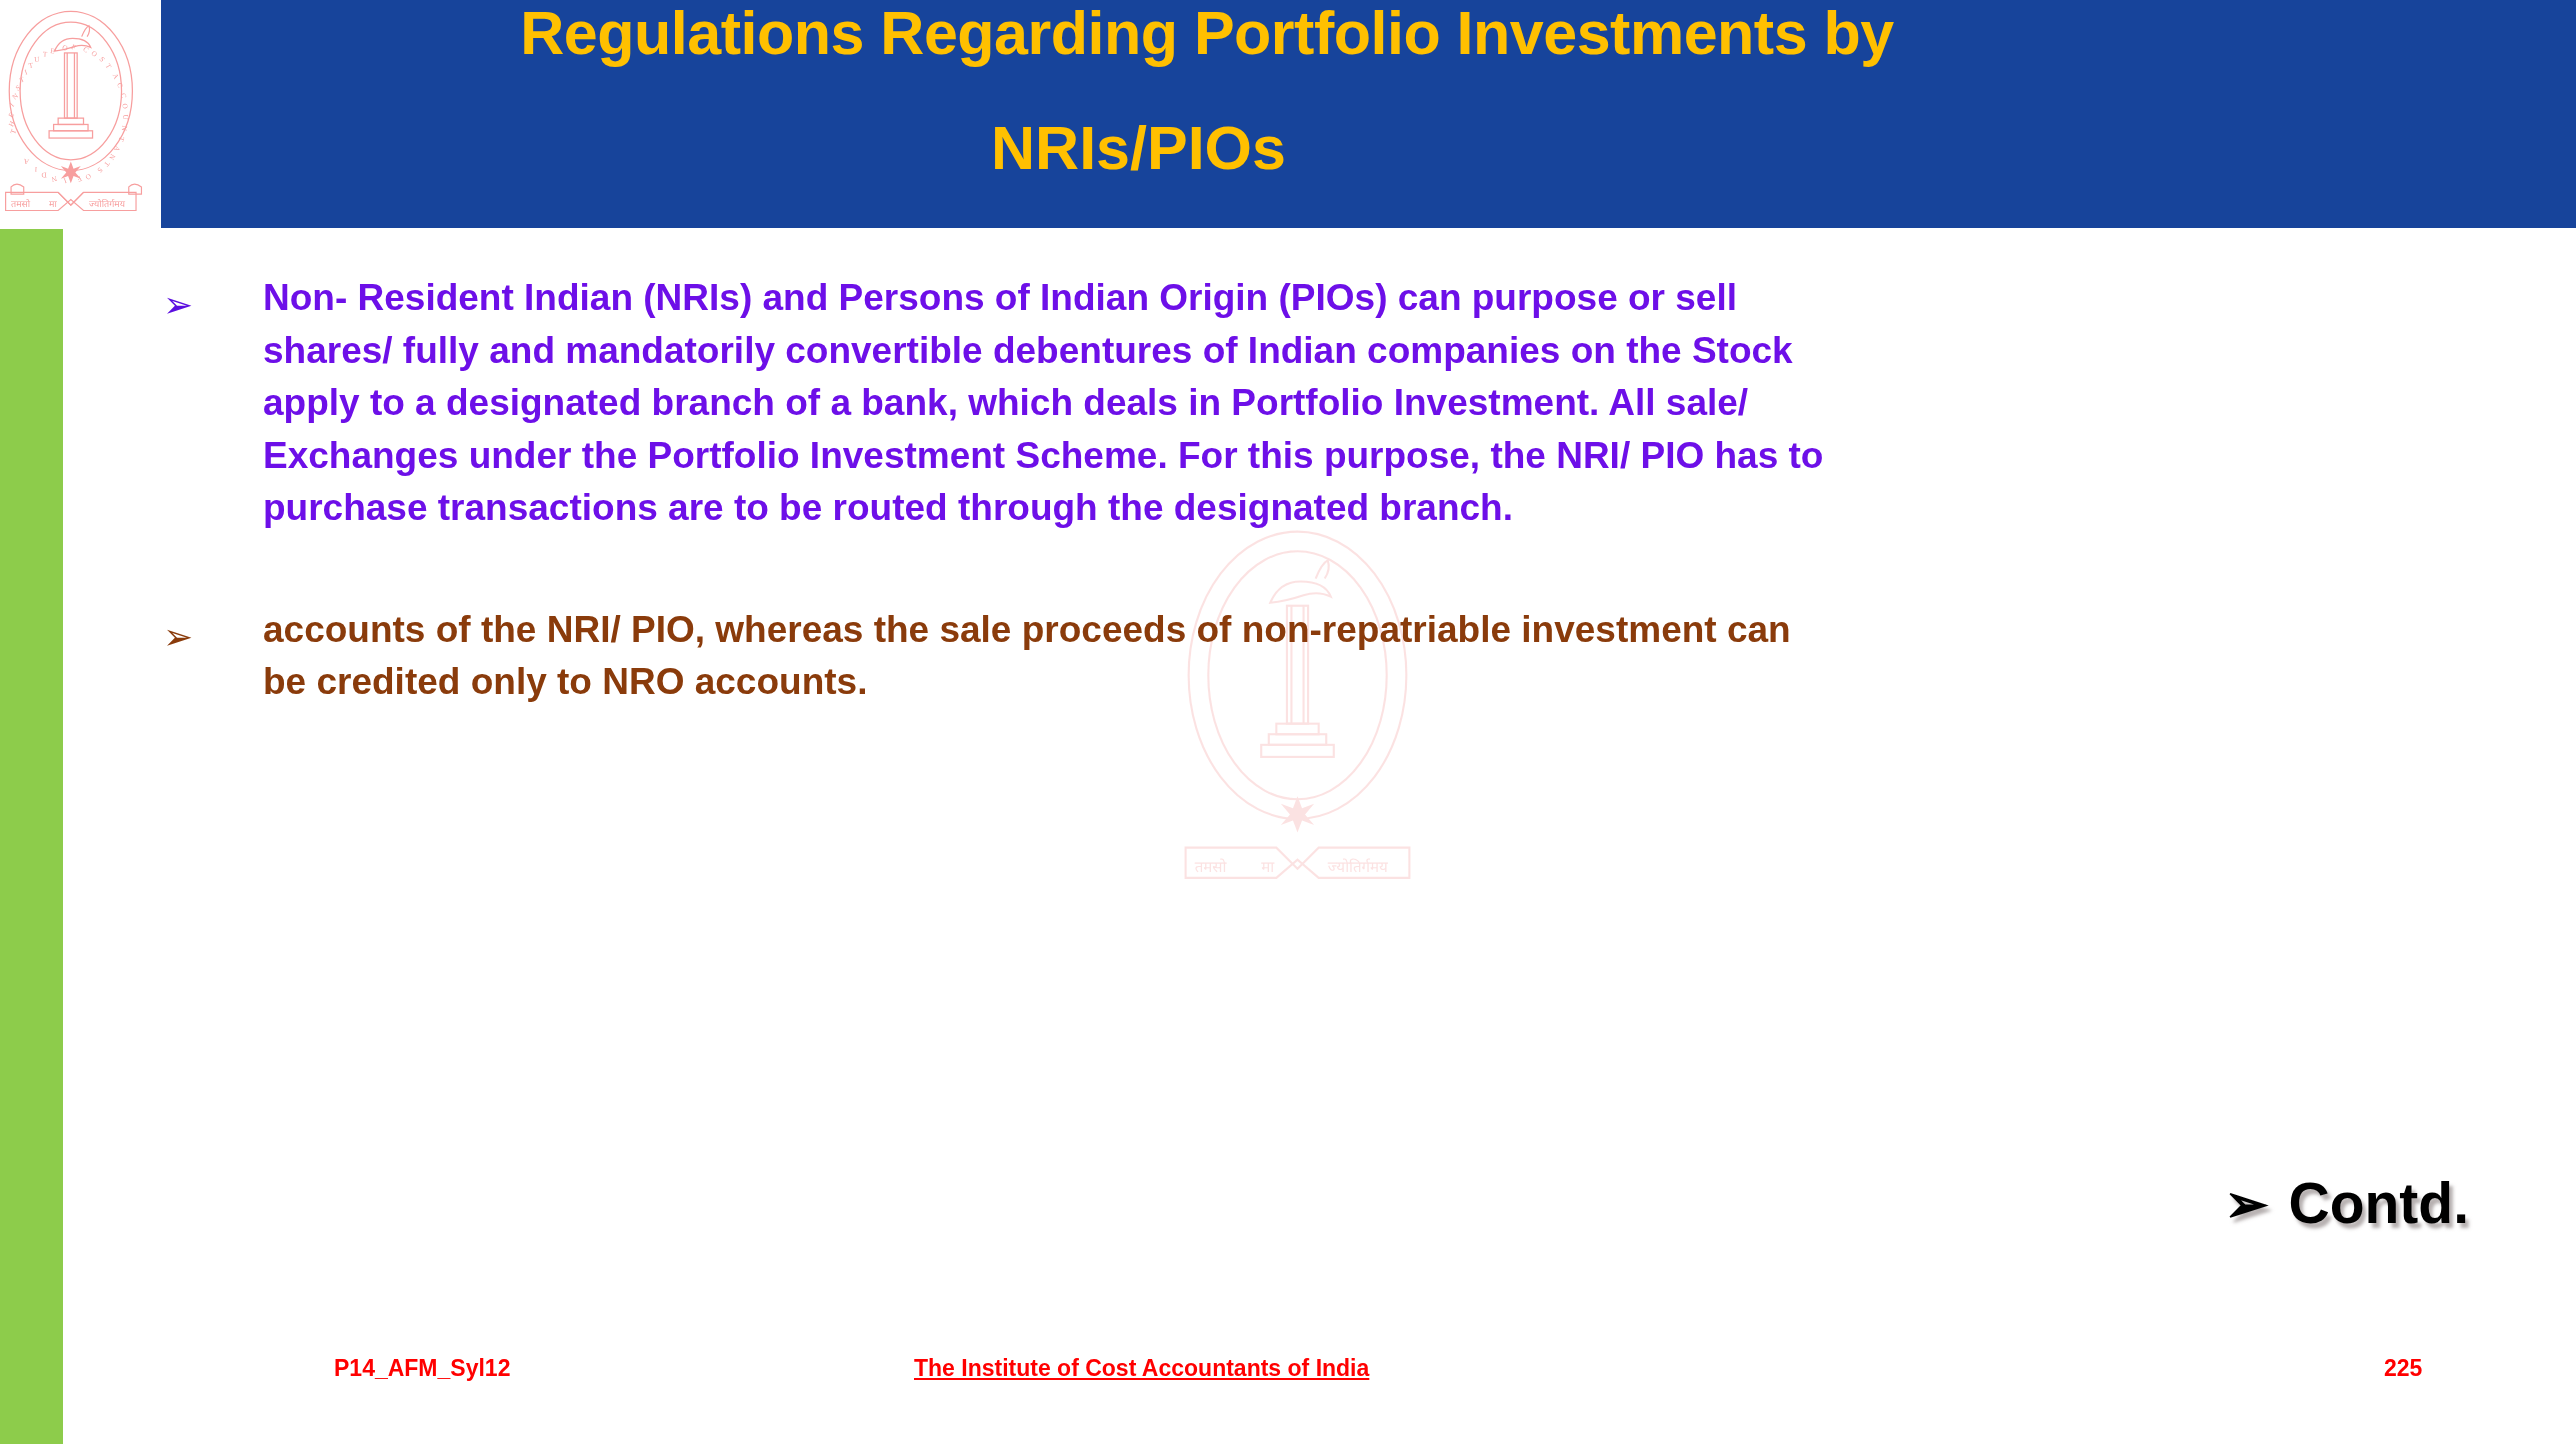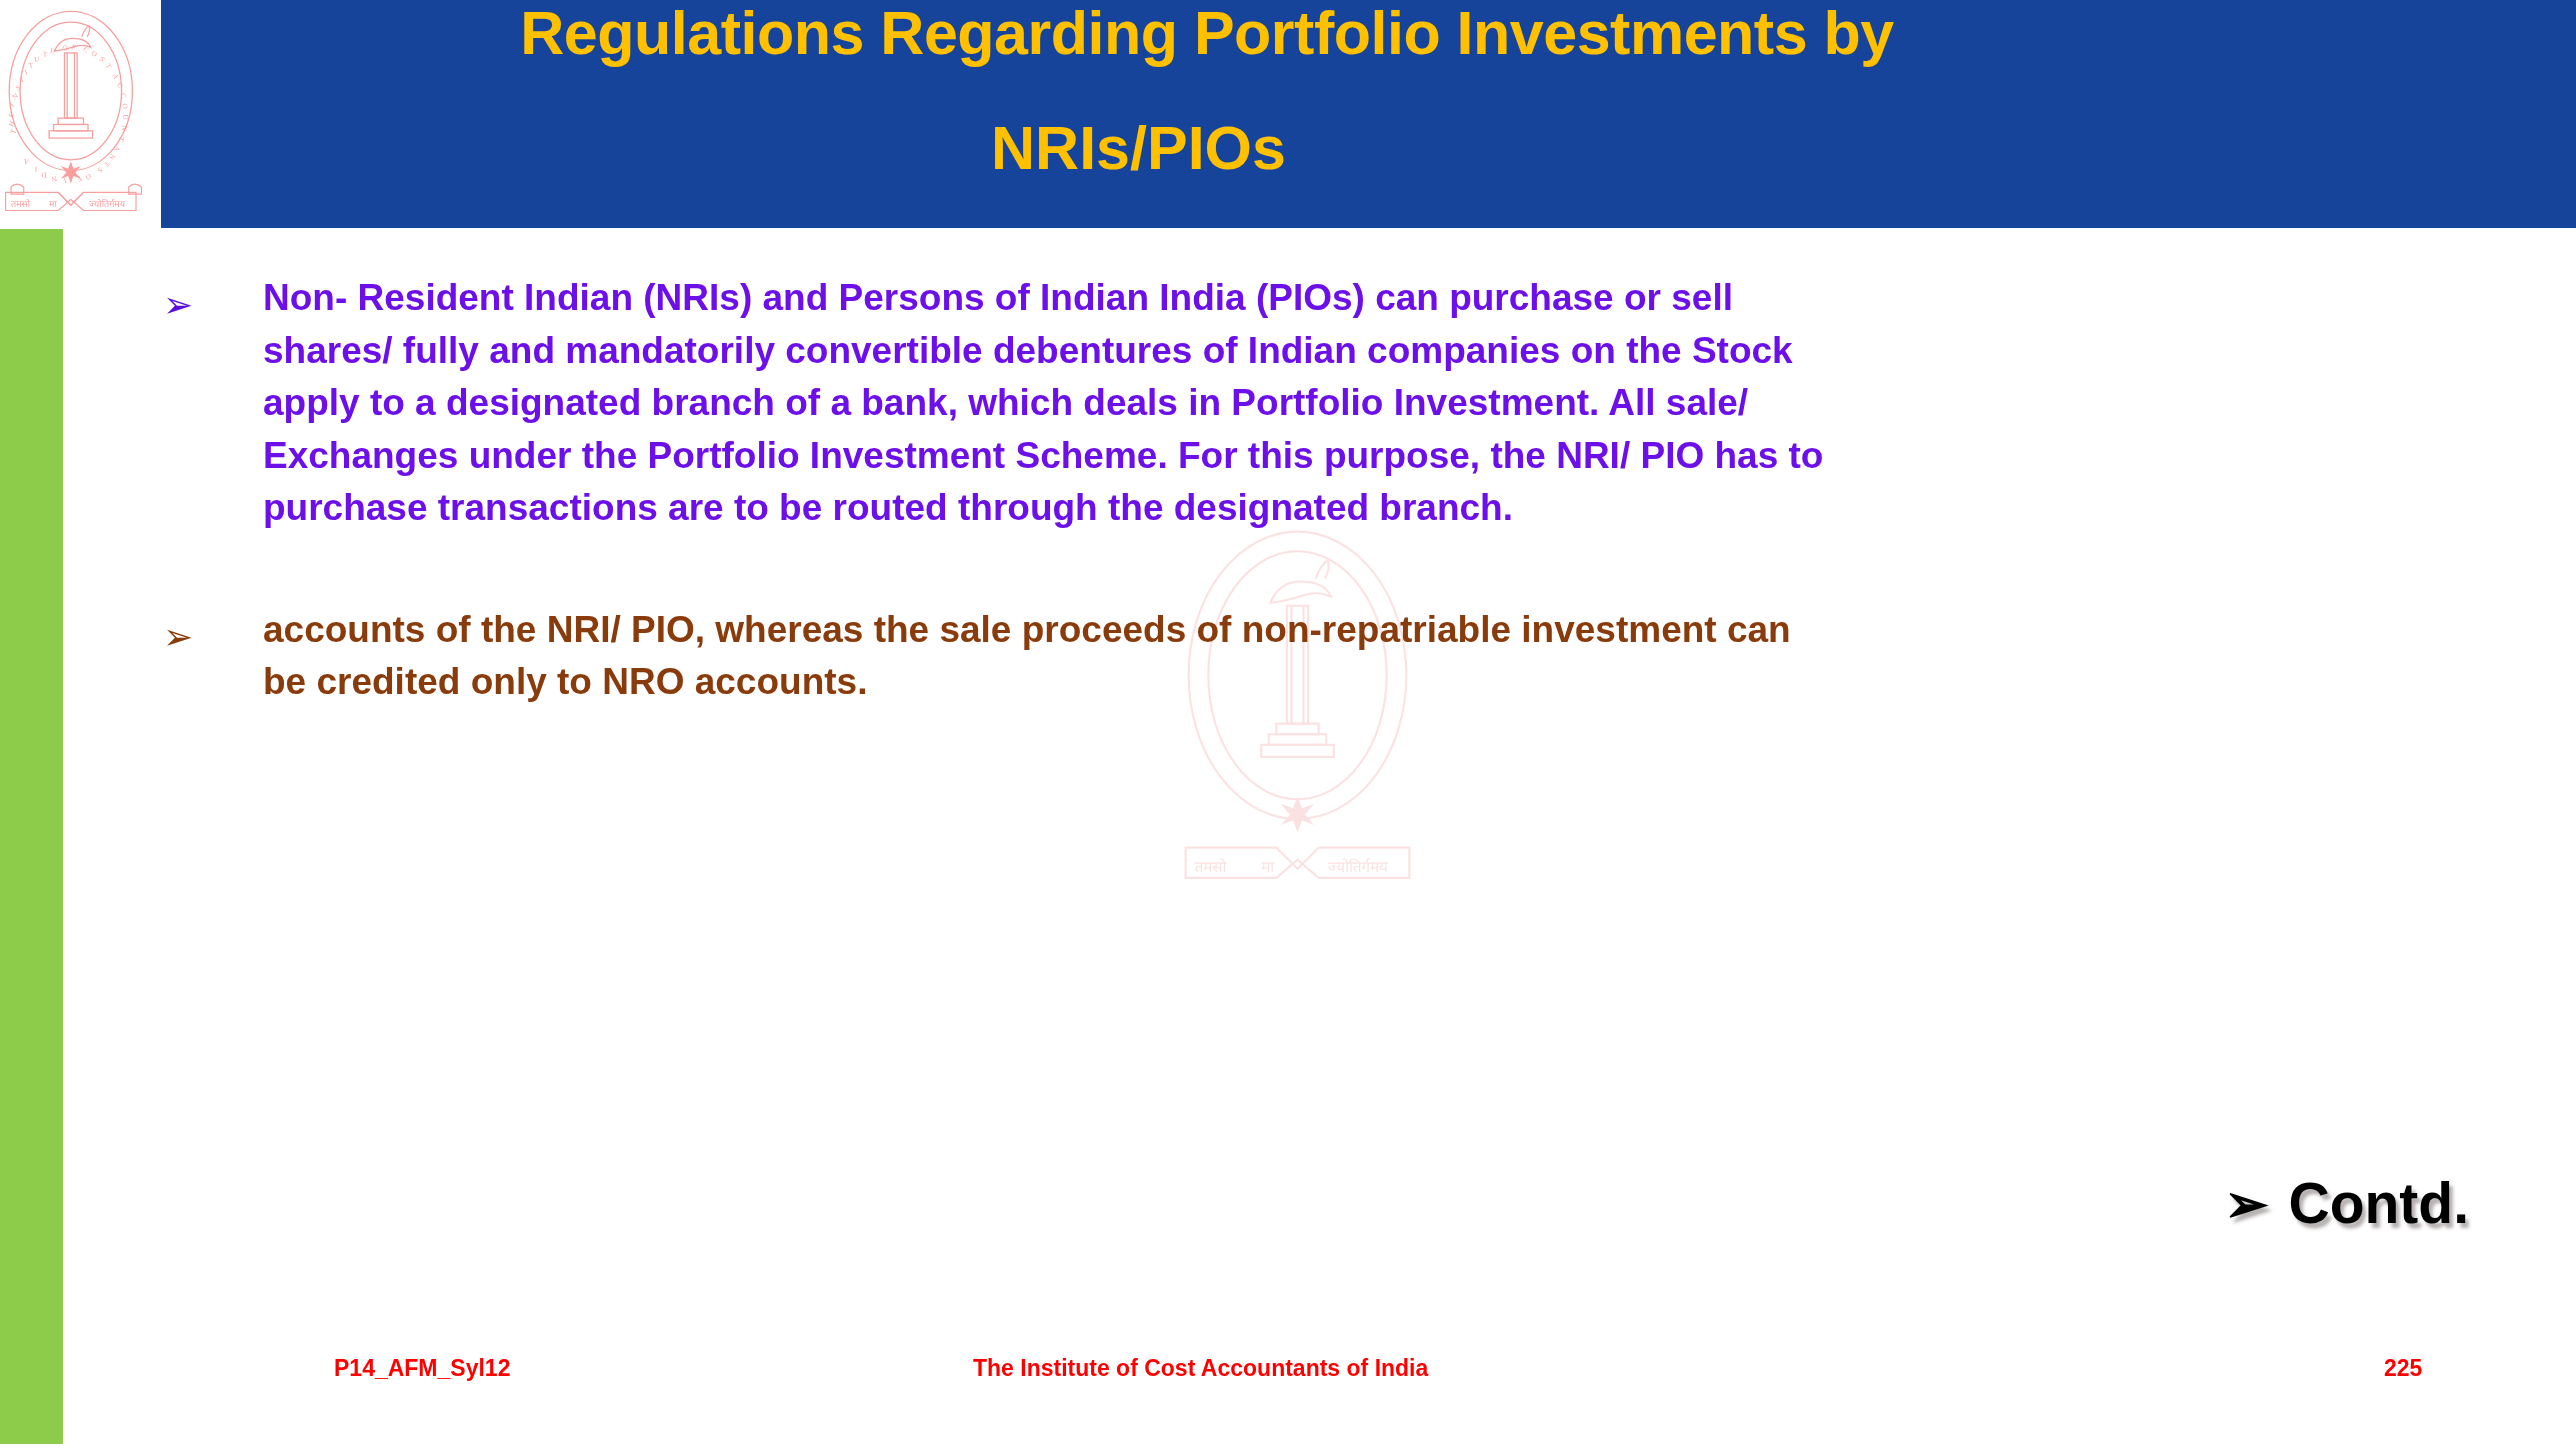--- a/index.html
+++ b/index.html
@@ -164,21 +164,21 @@
     position: absolute;
     left: 0;
     top: 1355px;
     width: 2140px;
     height: 45px;
     color: #FF0000;
     font-size: 23px;
     font-weight: bold;
   }
   #footer .f-left  { position: absolute; left: 334px;  top: 0; }
-  #footer .f-mid   { position: absolute; left: 973px; top: 0; }
+  #footer .f-mid   { position: absolute; left: 914px; top: 0; text-decoration: underline; }
   #footer .f-right { position: absolute; left: 2384px; top: 0; }
 </style>
 </head>
 <body>
 
 <div id="slide">
 
   <div id="title-band"></div>
   <div id="title-band-2"></div>
 
@@ -288,21 +288,21 @@
         <text x="110" y="238">ज्योतिर्गमय</text>
       </g>
     </svg>
   </div>
 
   <div id="content">
 
     <div class="bullet-row">
       <div class="bullet-marker">➢</div>
       <div class="bullet-text purple">
-        <span class="para-line">Non-  Resident  Indian  (NRIs)  and  Persons  of  Indian  India  (PIOs)  can  purchase  or  sell</span>
+        <span class="para-line">Non-  Resident  Indian  (NRIs)  and  Persons  of  Indian  Origin  (PIOs)  can  purpose  or  sell</span>
         <span class="para-line">shares/ fully and mandatorily convertible debentures of Indian companies on the Stock</span>
         <span class="para-line">apply  to  a  designated  branch  of  a  bank,  which  deals  in  Portfolio  Investment.  All  sale/</span>
         <span class="para-line">Exchanges under the Portfolio Investment Scheme. For this purpose, the NRI/ PIO has to</span>
         <span class="para-line">purchase transactions are to be routed through the designated branch.</span>
       </div>
     </div>
 
     <div class="gap"></div>
 
     <div class="bullet-row">

